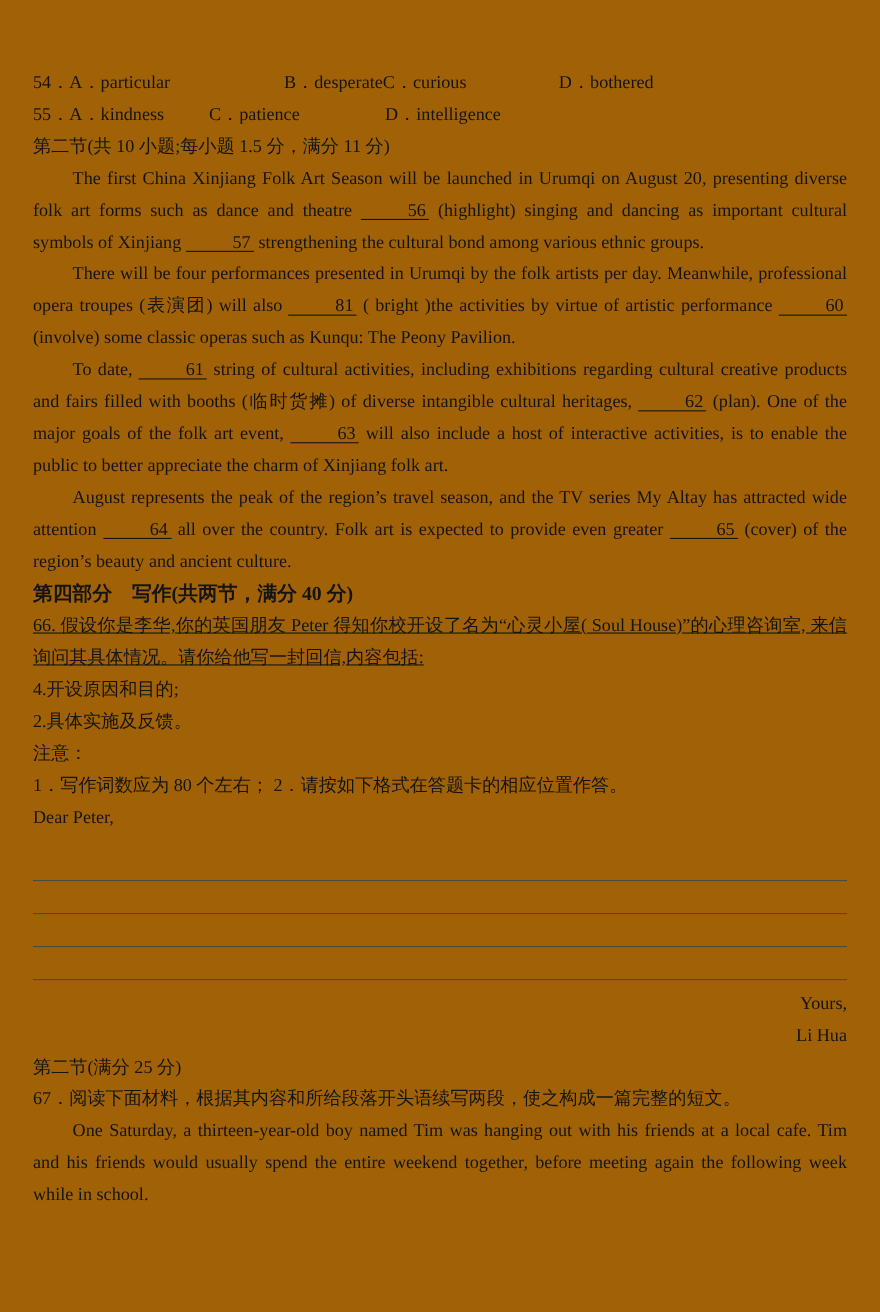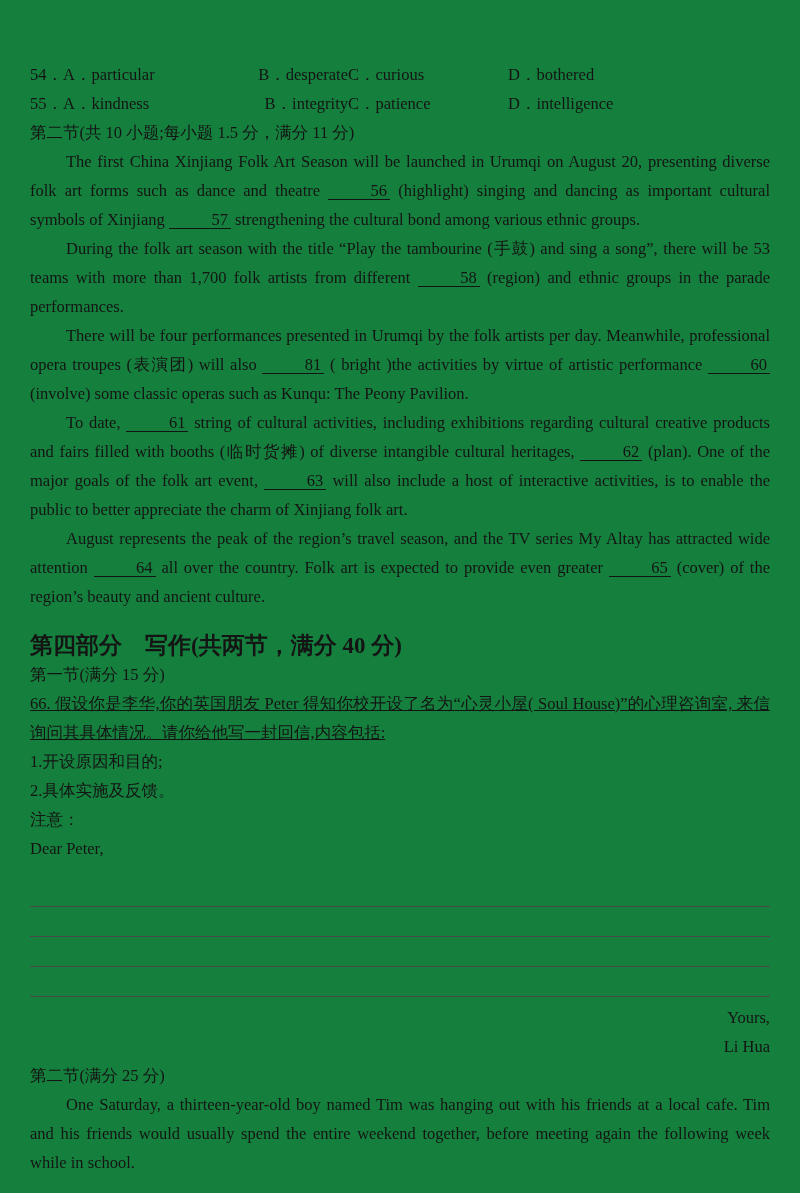--- a/index.html
+++ b/index.html
@@ -2,21 +2,21 @@
 <html><head>
 <meta charset="utf-8">
 <style>
   html, body { margin: 0; padding: 0; background: #ffffff; }
   .page {
     position: relative;
     width: 800px;
     height: 1193px;
     box-sizing: border-box;
     padding: 60px 30px 0 30px;
-    background: #15803d;
+    background: #a16207;
     color: #141414;
     font-family: "Liberation Serif", "DejaVu Serif", serif;
     font-size: 16.5px;
     line-height: 29px;
     overflow: hidden;
   }
   .mcq-row { display: flex; }
   .mcq-cell { display: inline-block; }
   .mcq-cell.c1 { width: 160px; }
   .mcq-cell.c2 { width: 158px; text-align: right; }
@@ -31,22 +31,22 @@
   .blank {
     display: inline-block;
     min-width: 56px;
     text-align: right;
     border-bottom: 1px solid #141414;
     line-height: 17px;
     padding: 0 3px;
   }
   .part-header {
     font-weight: bold;
-    font-size: 23px;
-    margin-top: 20px;
+    font-size: 18px;
+    margin-top: 1px;
   }
   .answer-lines { margin-top: 14px; }
   .answer-line {
     height: 29px;
     border-bottom: 1px solid #4a4a4a;
   }
   .right-line { text-align: right; }
   .closing-block { margin-top: 6px; }
 </style>
 </head>
@@ -56,51 +56,50 @@
 
   <div class="mcq-row">
     <span class="mcq-cell c1">54．A．particular</span>
     <span class="mcq-cell c2">B．desperate</span>
     <span class="mcq-cell c3">C．curious</span>
     <span class="mcq-cell c4">D．bothered</span>
   </div>
 
   <div class="mcq-row">
     <span class="mcq-cell c1">55．A．kindness</span>
-    <span class="mcq-cell c2">B．integrity</span>
     <span class="mcq-cell c3">C．patience</span>
     <span class="mcq-cell c4">D．intelligence</span>
   </div>
 
   <div class="section-header">第二节(共 10 小题;每小题 1.5 分，满分 11 分)</div>
 
   <p class="para">The first China Xinjiang Folk Art Season will be launched in Urumqi on August 20, presenting diverse folk art forms such as dance and theatre <span class="blank">56</span> (highlight) singing and dancing as important cultural symbols of Xinjiang <span class="blank">57</span> strengthening the cultural bond among various ethnic groups.</p>
-  <p class="para">During the folk art season with the title “Play the tambourine (手鼓) and sing a song”, there will be 53 teams with more than 1,700 folk artists from different <span class="blank">58</span> (region) and ethnic groups in the parade performances.</p>
   <p class="para">There will be four performances presented in Urumqi by the folk artists per day. Meanwhile, professional opera troupes (表演团) will also <span class="blank">81</span> ( bright )the activities by virtue of artistic performance <span class="blank">60</span> (involve) some classic operas such as Kunqu: The Peony Pavilion.</p>
   <p class="para">To date, <span class="blank">61</span> string of cultural activities, including exhibitions regarding cultural creative products and fairs filled with booths (临时货摊) of diverse intangible cultural heritages, <span class="blank">62</span> (plan). One of the major goals of the folk art event, <span class="blank">63</span> will also include a host of interactive activities, is to enable the public to better appreciate the charm of Xinjiang folk art.</p>
   <p class="para">August represents the peak of the region’s travel season, and the TV series My Altay has attracted wide attention <span class="blank">64</span> all over the country. Folk art is expected to provide even greater <span class="blank">65</span> (cover) of the region’s beauty and ancient culture.</p>
 
   <div class="part-header">第四部分　写作(共两节，满分 40 分)</div>
-  <div class="section-header">第一节(满分 15 分)</div>
 
   <p class="para no-indent">66. 假设你是李华,你的英国朋友 Peter 得知你校开设了名为“心灵小屋( Soul House)”的心理咨询室, 来信询问其具体情况。请你给他写一封回信,内容包括:</p>
-  <div>1.开设原因和目的;</div>
+  <div>4.开设原因和目的;</div>
   <div>2.具体实施及反馈。</div>
   <div>注意：</div>
+  <div>1．写作词数应为 80 个左右；  2．请按如下格式在答题卡的相应位置作答。</div>
   <div>Dear Peter,</div>
 
   <div class="answer-lines">
     <div class="answer-line"></div>
     <div class="answer-line"></div>
     <div class="answer-line"></div>
     <div class="answer-line"></div>
   </div>
 
   <div class="closing-block">
     <div class="right-line">Yours,</div>
     <div class="right-line">Li Hua</div>
   </div>
 
   <div class="section-header">第二节(满分 25 分)</div>
+  <div>67．阅读下面材料，根据其内容和所给段落开头语续写两段，使之构成一篇完整的短文。</div>
 
   <p class="para">One Saturday, a thirteen-year-old boy named Tim was hanging out with his friends at a local cafe. Tim and his friends would usually spend the entire weekend together, before meeting again the following week while in school.</p>
 
 </div>
 
 </body></html>

